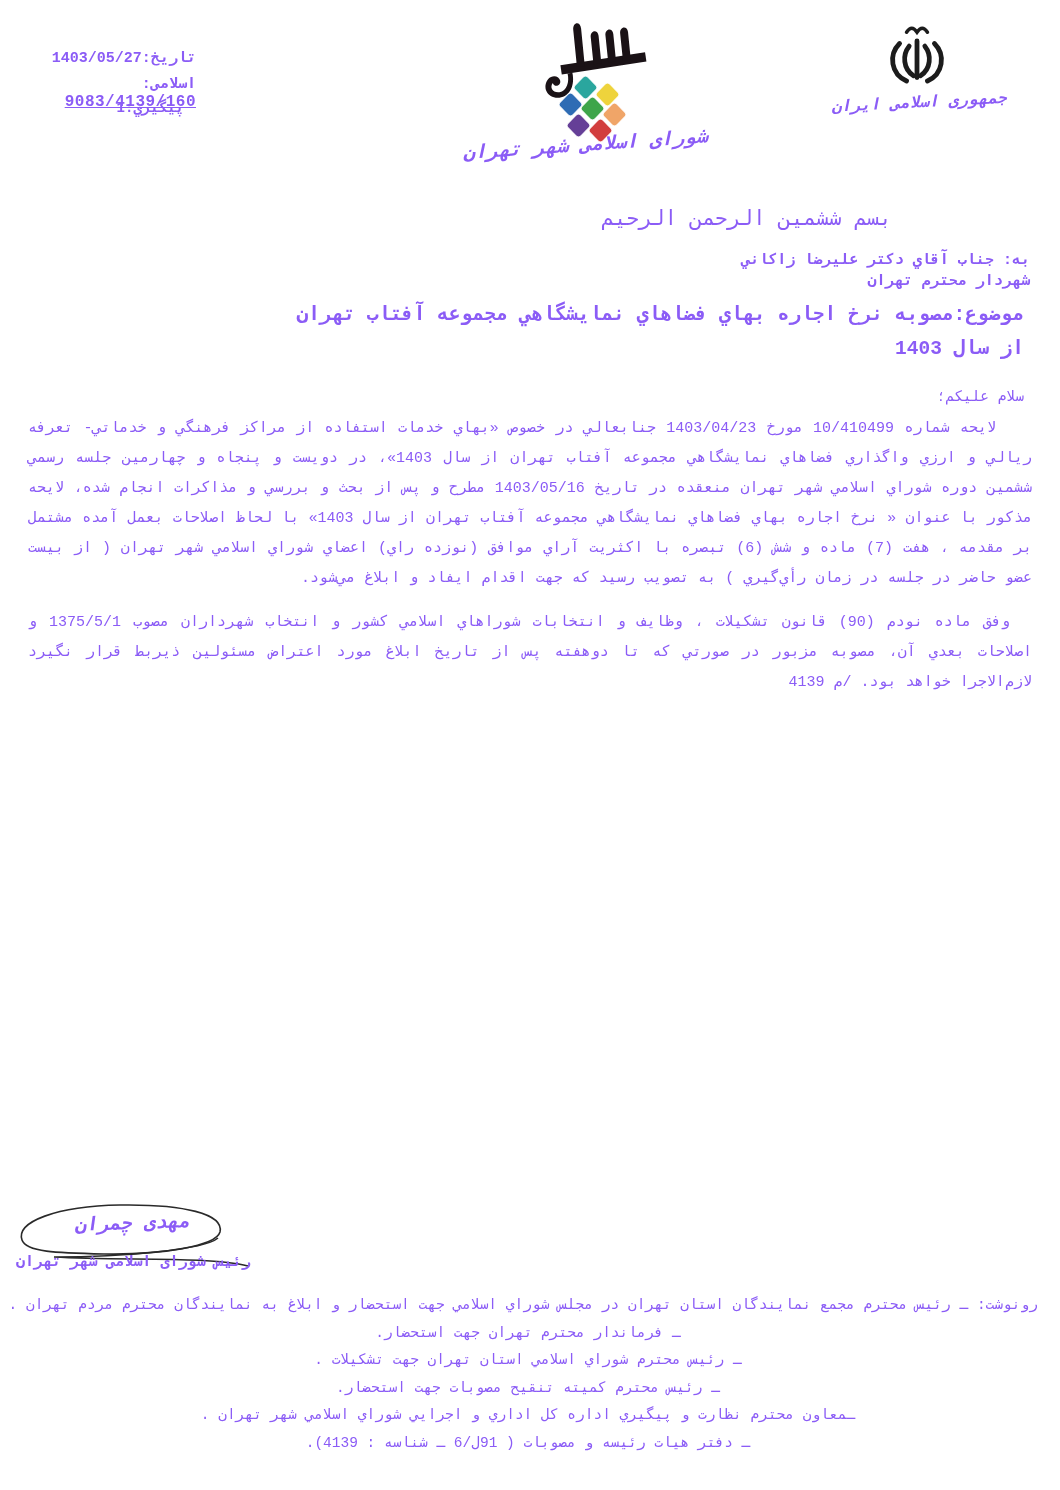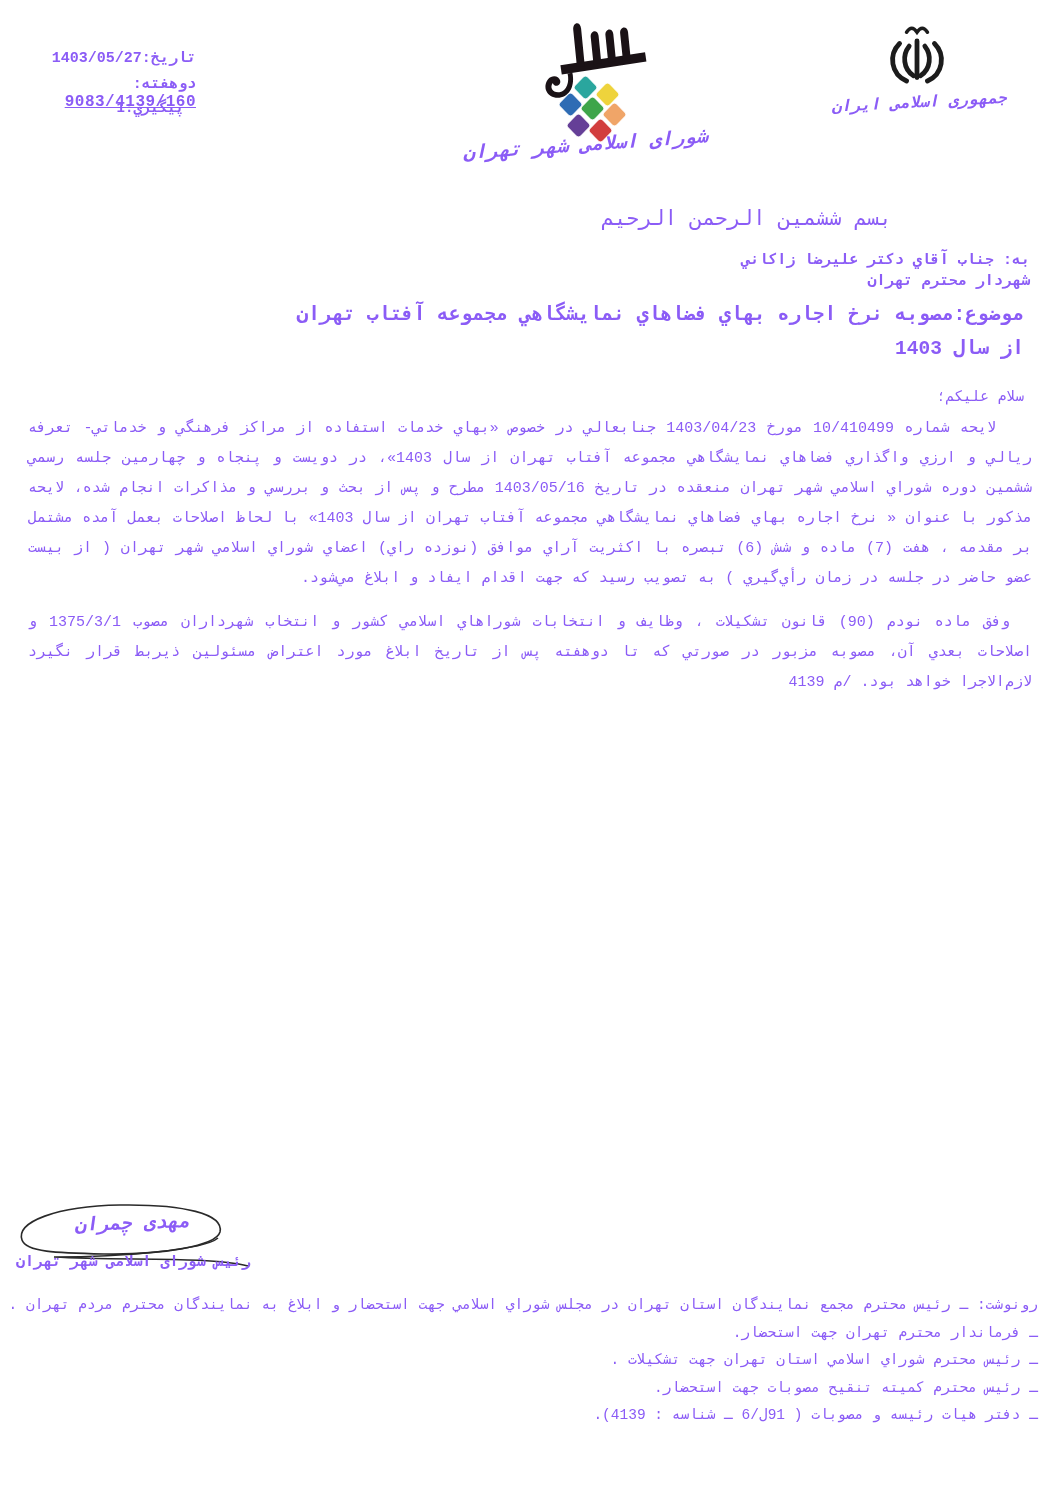--- a/index.html
+++ b/index.html
@@ -36,31 +36,31 @@
   .body-text p{margin:0;}
   .body-text .p1{text-indent:36px;}
   .body-text .p2{margin-top:14px;text-indent:22px;}
   
   .signature{position:absolute;left:12px;top:1196px;width:250px;height:86px;direction:rtl;}
   .sig-svg{position:absolute;left:0;top:0;}
   .sig-name{position:absolute;top:15px;right:72px;font-size:19px;font-weight:bold;white-space:nowrap;
     transform:skewX(-10deg) rotate(-2deg);}
   .sig-title{position:absolute;top:56px;left:4px;font-size:15px;font-weight:bold;white-space:nowrap;}
   
-  .cc{position:absolute;top:1292px;right:22px;left:18px;font-size:14.5px;line-height:27.6px;text-align:right;}
+  .cc{position:absolute;top:1292px;right:22px;left:18px;font-size:14.5px;line-height:27.6px;text-align:center;}
   .cc-line{white-space:nowrap;overflow:visible;}
 </style>
 </head>
 <body>
 
 <div class="page">
 
   <div class="meta">
     <div class="date">تاريخ:1403/05/27</div>
-    <div class="num-label">دوهفته:</div>
+    <div class="num-label">اسلامی:</div>
     <div class="num-value">9083/4139/160</div>
     <div class="attach">پيگيري:1</div>
   </div>
 
   <div class="logo">
     <svg class="logo-mark" viewBox="0 0 130 100" width="120" height="92" aria-hidden="true">
       <g fill="#1a1216">
         <path d="M20,60 L112,46 L113.5,56 L21.5,70 Z"></path>
         <path d="M38,62 L34,22 C33,13 41.5,11.5 42.5,20 L46.5,61 Z"></path>
         <path d="M56,59 L53,30 C52,22 60.5,20.5 61.5,28 L64.5,58 Z"></path>
@@ -104,21 +104,21 @@
 
   <div class="subject">
     <div class="l1">موضوع:مصوبه نرخ اجاره بهاي فضاهاي نمايشگاهي مجموعه آفتاب تهران</div>
     <div class="l2">از سال 1403</div>
   </div>
 
   <div class="salutation">سلام عليكم؛</div>
 
   <div class="body-text">
     <p class="p1">لايحه شماره 10/410499 مورخ 1403/04/23 جنابعالي در خصوص «بهاي خدمات استفاده از مراكز فرهنگي و خدماتي- تعرفه ريالي و ارزي واگذاري فضاهاي نمايشگاهي مجموعه آفتاب تهران از سال 1403»، در دويست و پنجاه و چهارمين جلسه رسمي ششمين دوره شوراي اسلامي شهر تهران منعقده در تاريخ 1403/05/16 مطرح و پس از بحث و بررسي و مذاكرات انجام شده، لايحه مذكور با عنوان « نرخ اجاره بهاي فضاهاي نمايشگاهي مجموعه آفتاب تهران از سال 1403» با لحاظ اصلاحات بعمل آمده مشتمل بر مقدمه ، هفت (7) ماده و شش (6) تبصره با اكثريت آراي موافق (نوزده راي) اعضاي شوراي اسلامي شهر تهران ( از بيست عضو حاضر در جلسه در زمان رأي‌گيري ) به تصويب رسيد كه جهت اقدام ايفاد و ابلاغ مي‌شود.</p>
-    <p class="p2">وفق ماده نودم (90) قانون تشكيلات ، وظايف و انتخابات شوراهاي اسلامي كشور و انتخاب شهرداران مصوب 1375/3/1 و اصلاحات بعدي آن، مصوبه مزبور در صورتي كه تا دوهفته پس از تاريخ ابلاغ مورد اعتراض مسئولين ذيربط قرار نگيرد لازم‌الاجرا خواهد بود. /م 4139</p>
+    <p class="p2">وفق ماده نودم (90) قانون تشكيلات ، وظايف و انتخابات شوراهاي اسلامي كشور و انتخاب شهرداران مصوب 1375/5/1 و اصلاحات بعدي آن، مصوبه مزبور در صورتي كه تا دوهفته پس از تاريخ ابلاغ مورد اعتراض مسئولين ذيربط قرار نگيرد لازم‌الاجرا خواهد بود. /م 4139</p>
   </div>
 
   <div class="signature">
     <svg class="sig-svg" viewBox="0 0 240 78" width="240" height="78" aria-hidden="true">
       <g fill="none" stroke="#2a2a2a" stroke-width="1.6">
         <path d="M10,44 C4,26 44,10 108,9 C172,8 212,18 208,36 C204,50 150,59 92,58 C44,57 14,56 10,44 Z"></path>
         <path d="M206,42 C192,54 110,61 42,61 C110,65 196,60 236,70"></path>
       </g>
     </svg>
     <div class="sig-name">مهدی چمران</div>
@@ -129,17 +129,18 @@
 
       <div class="cc-line">رونوشت: ـ رئيس محترم مجمع نمايندگان استان تهران در مجلس شوراي اسلامي جهت استحضار و ابلاغ به نمايندگان محترم مردم تهران .</div>
 
       <div class="cc-line">ـ فرماندار محترم تهران جهت استحضار.</div>
 
 
       <div class="cc-line">ـ رئيس محترم شوراي اسلامي استان تهران جهت تشكيلات .</div>
 
       <div class="cc-line">ـ رئيس محترم كميته تنقيح مصوبات جهت استحضار.</div>
 
+      <div class="cc-line">ـمعاون محترم نظارت و پيگيري اداره كل اداري و اجرايي شوراي اسلامي شهر تهران .</div>
 
       <div class="cc-line">ـ دفتر هيات رئيسه و مصوبات ( 91ل/6 ـ شناسه : 4139).</div>
     </div>
 
 </div>
 
 </body></html>

